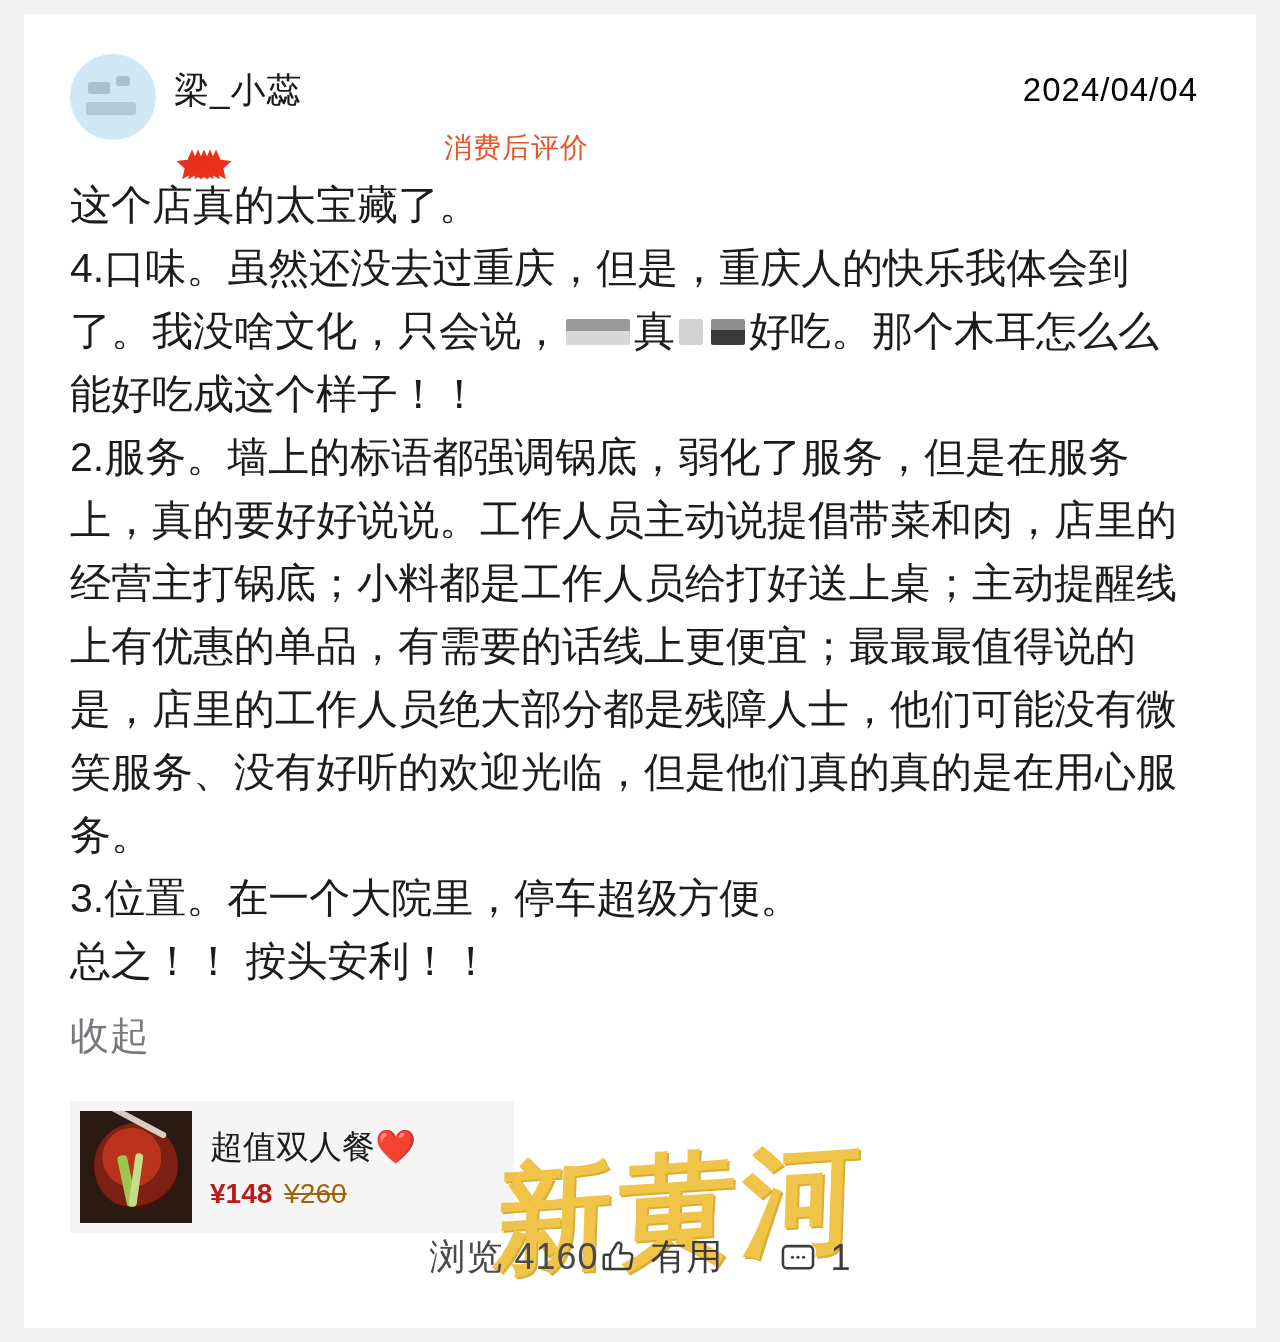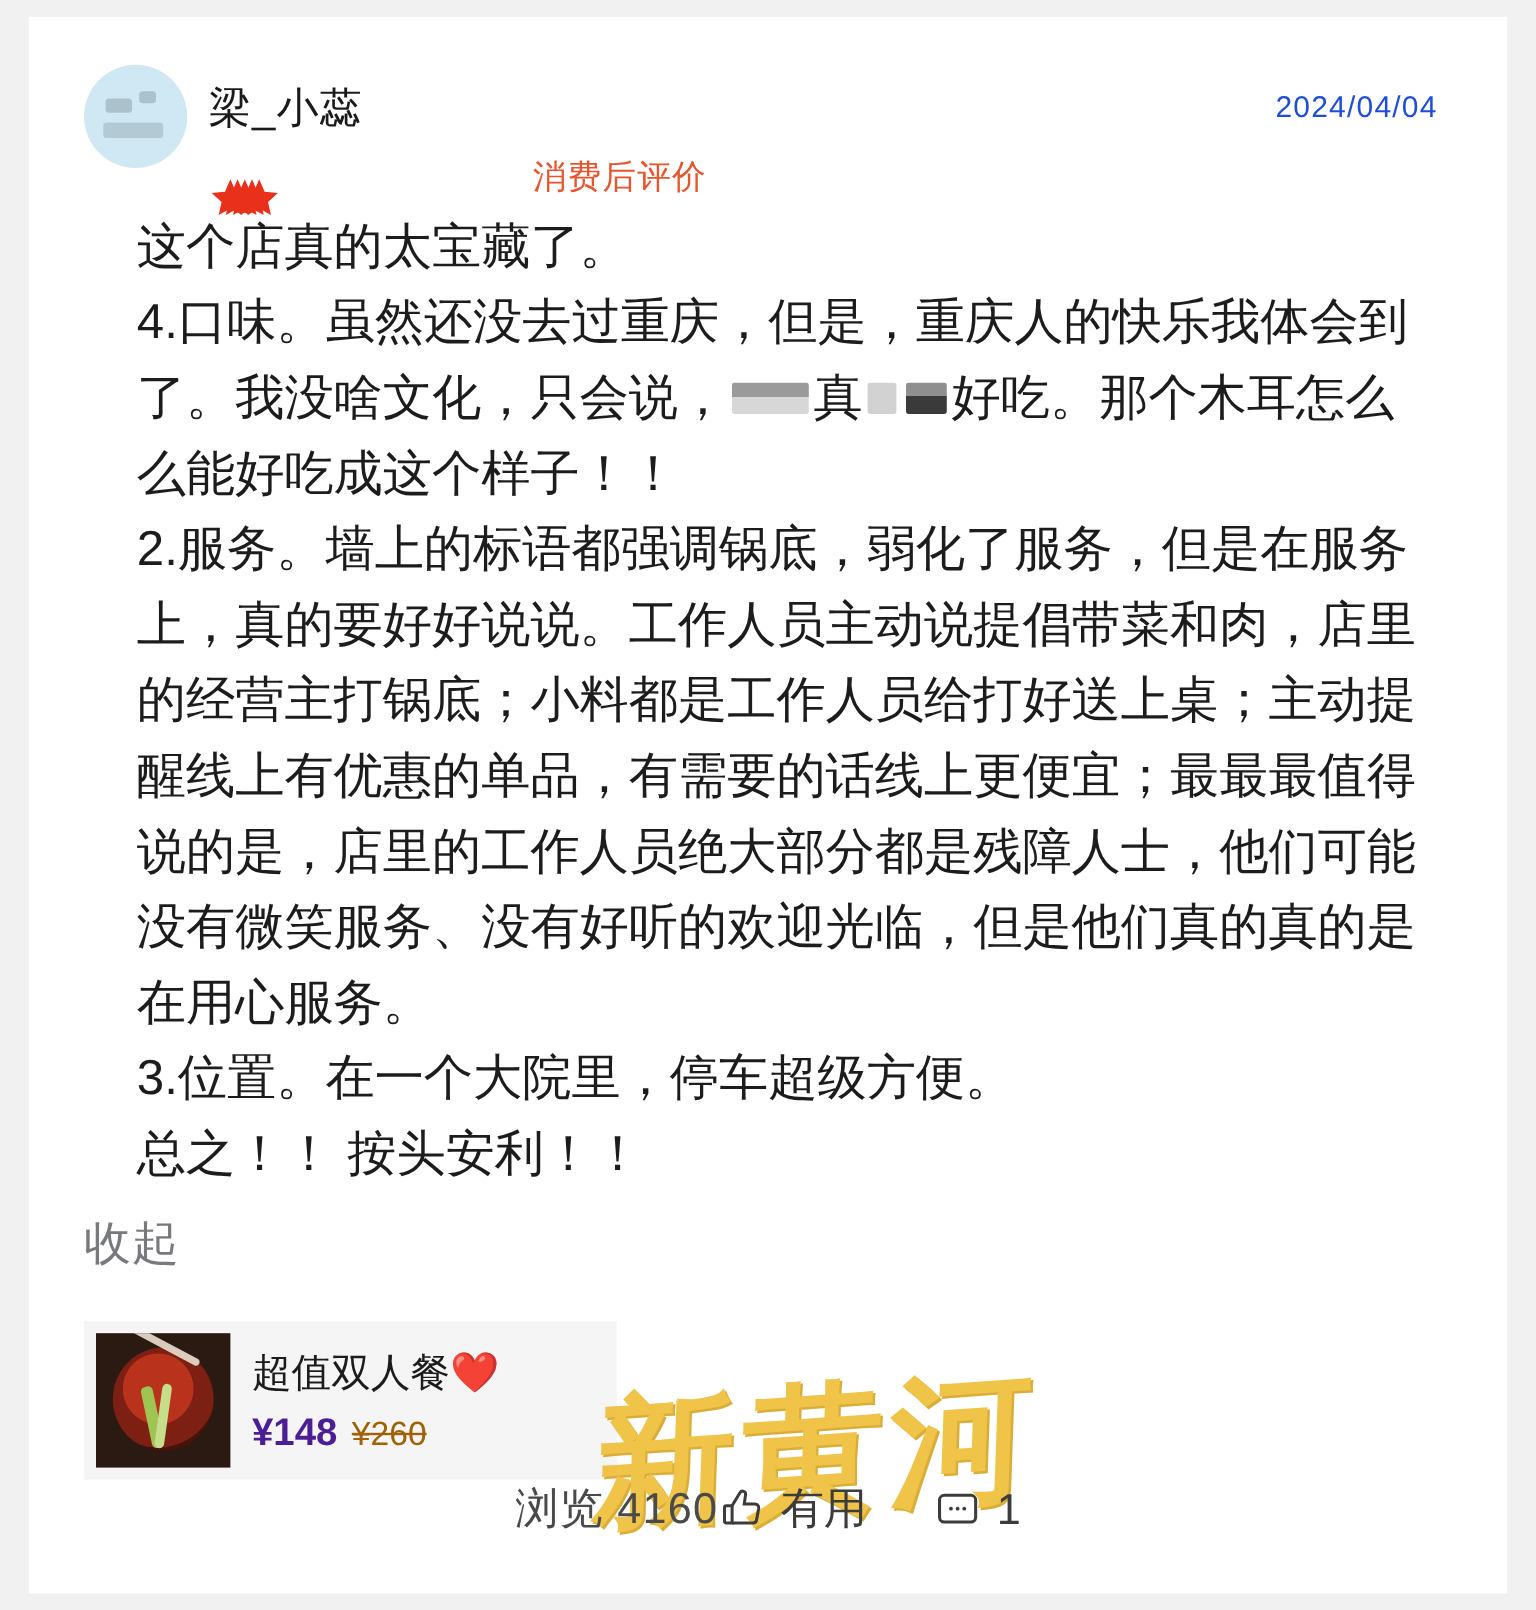--- a/index.html
+++ b/index.html
@@ -85,22 +85,22 @@
     font-size: 35px;
     color: #1a1a1a;
     letter-spacing: 1px;
     white-space: nowrap;
   }
   .date {
     position: absolute;
     right: 0;
     top: 42px;
     transform: translateY(-50%);
-    font-size: 25px;
-    color: #1d4ed8;
+    font-size: 33px;
+    color: #000000;
     letter-spacing: 1px;
     white-space: nowrap;
   }
   .stars {
     position: absolute;
     left: 104px;
     top: 100px;
     transform: translateY(-50%);
     display: flex;
     gap: 6px;
@@ -124,21 +124,20 @@
     white-space: nowrap;
   }
 
   
   .review-body {
     margin-top: 18px;
     font-size: 41px;
     line-height: 63px;
     color: #1c1c1c;
     letter-spacing: 0px;
-    margin-left: 44px;
   }
   .review-body p {
     margin: 0;
   }
   .redact {
     display: inline-block;
     vertical-align: middle;
     height: 26px;
     border-radius: 2px;
     margin: 0 4px;
@@ -227,22 +226,22 @@
     color: #1c1c1c;
     white-space: nowrap;
     letter-spacing: 0px;
   }
   .product-price-row {
     display: flex;
     align-items: baseline;
     gap: 12px;
   }
   .price-now {
-    font-size: 32px;
-    color: #4c1d95;
+    font-size: 28px;
+    color: #b91c1c;
     font-weight: bold;
     letter-spacing: 0px;
   }
   .price-old {
     font-size: 28px;
     color: #a16207;
     text-decoration: line-through;
   }
 
   

